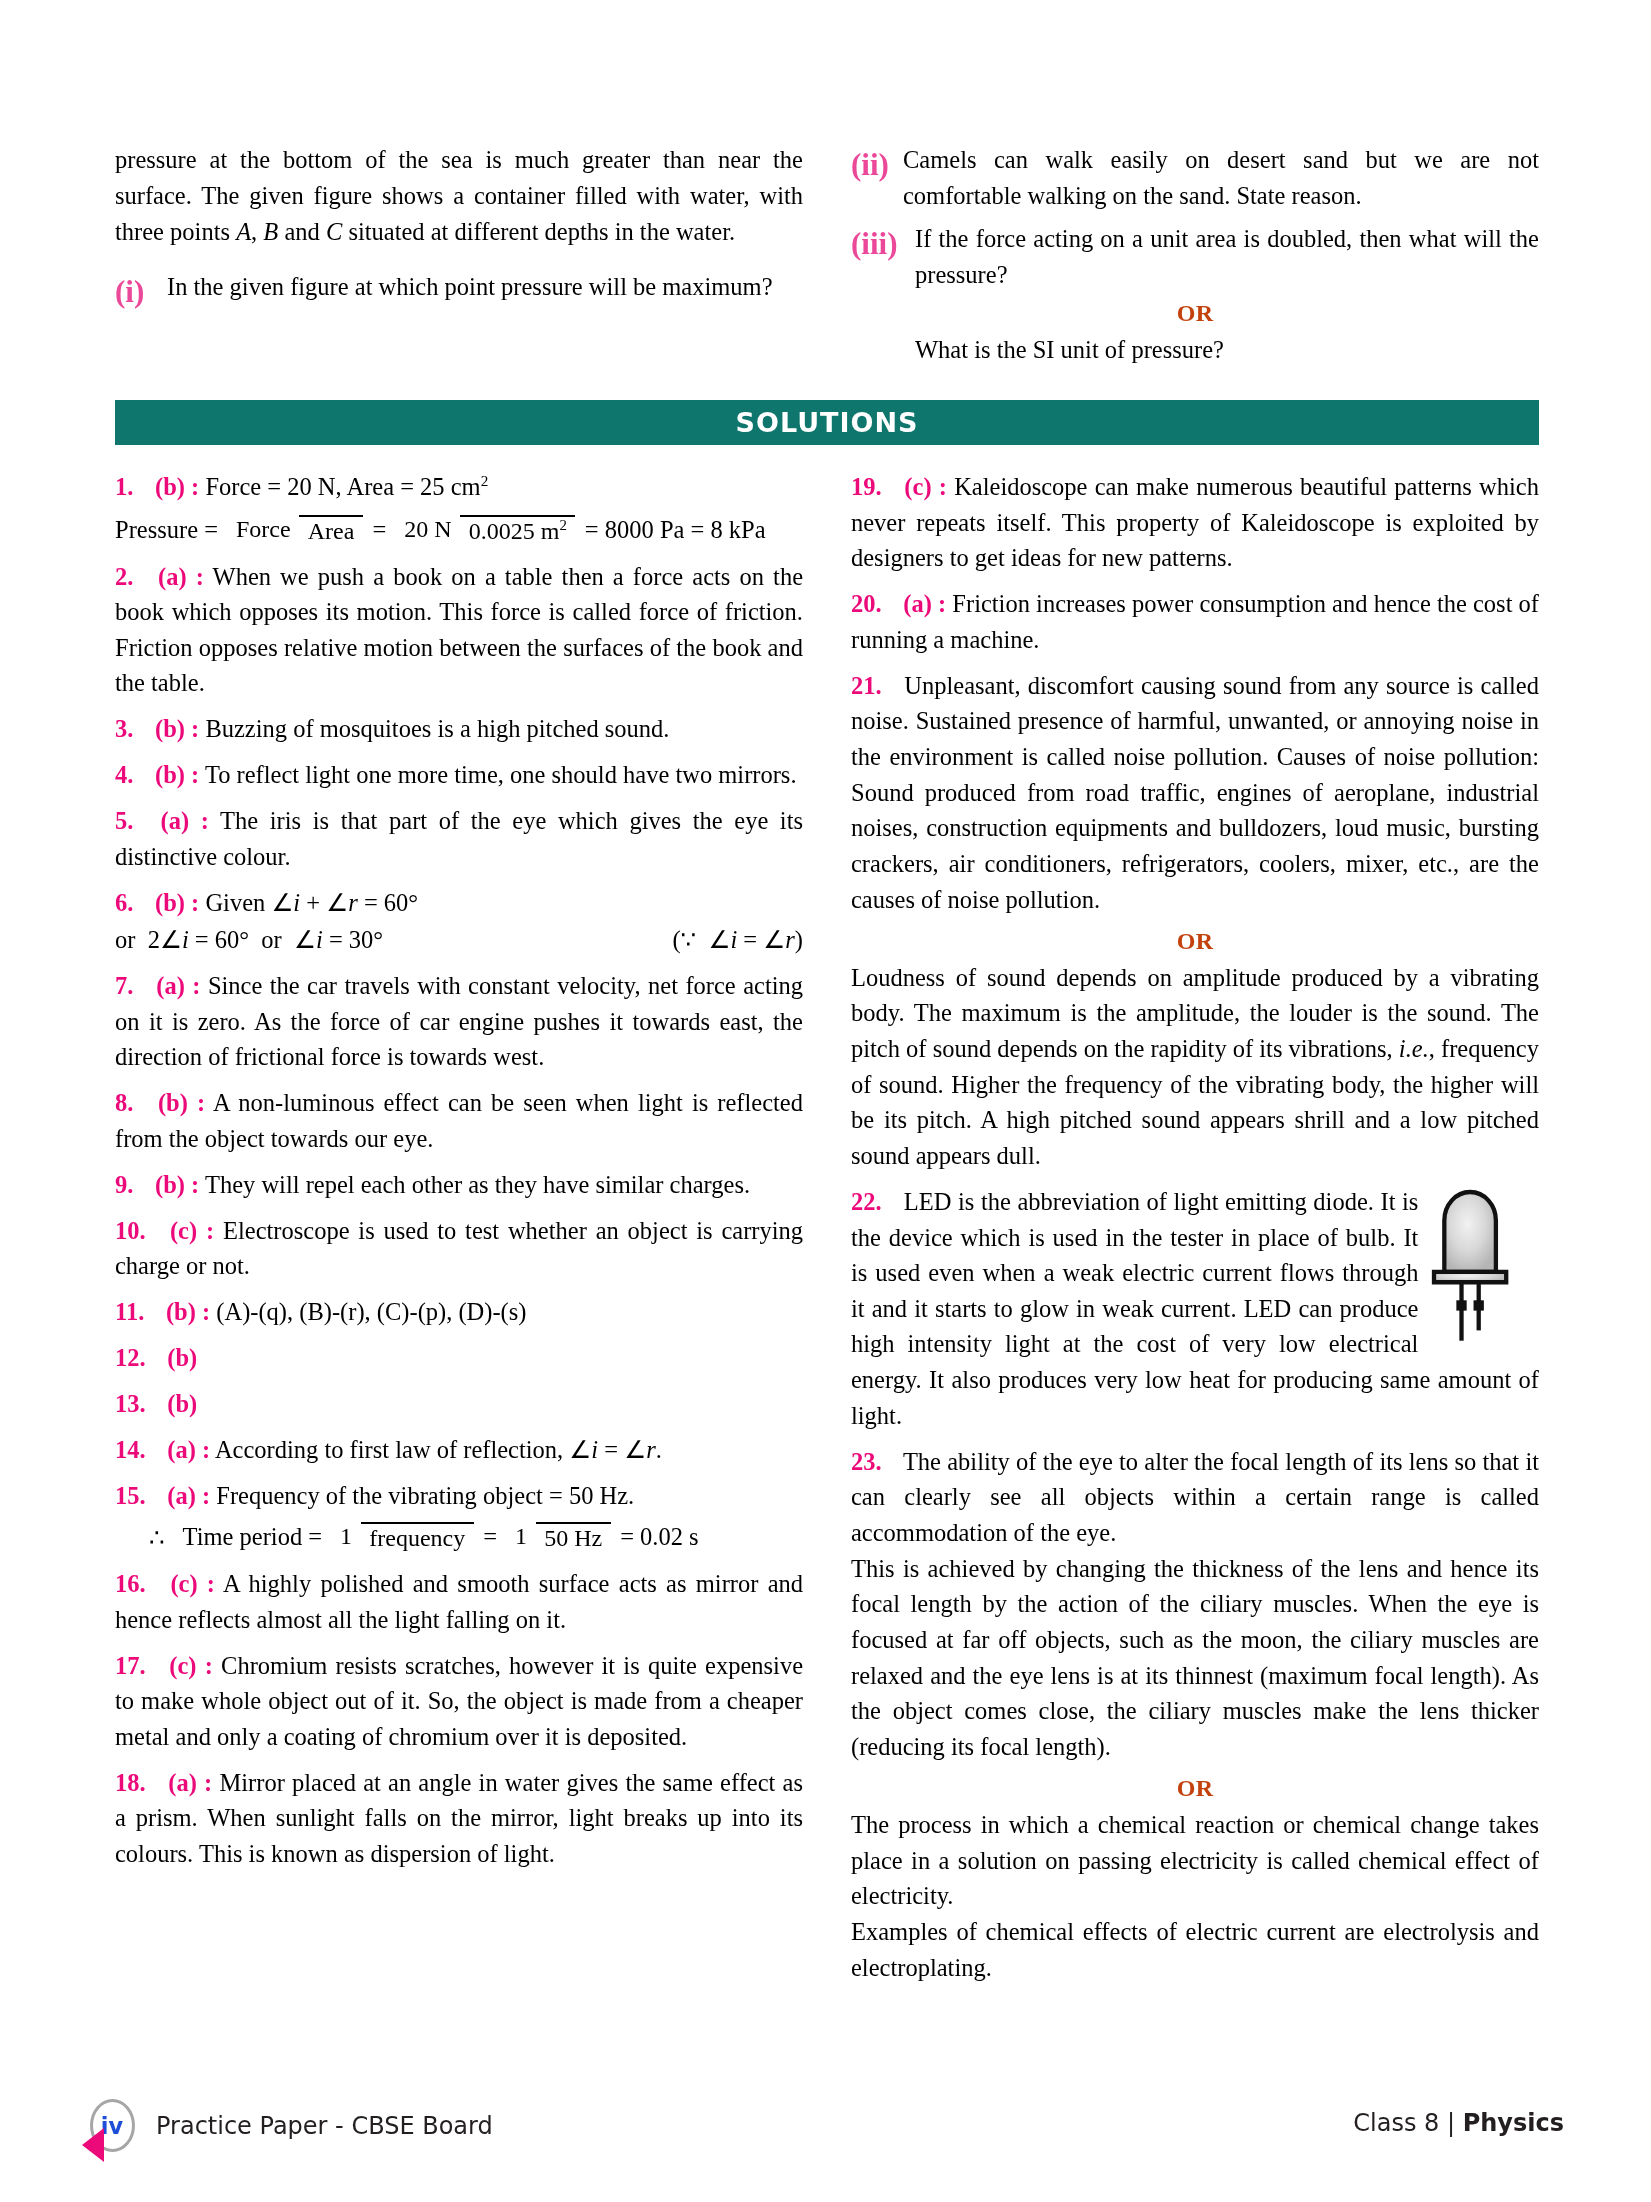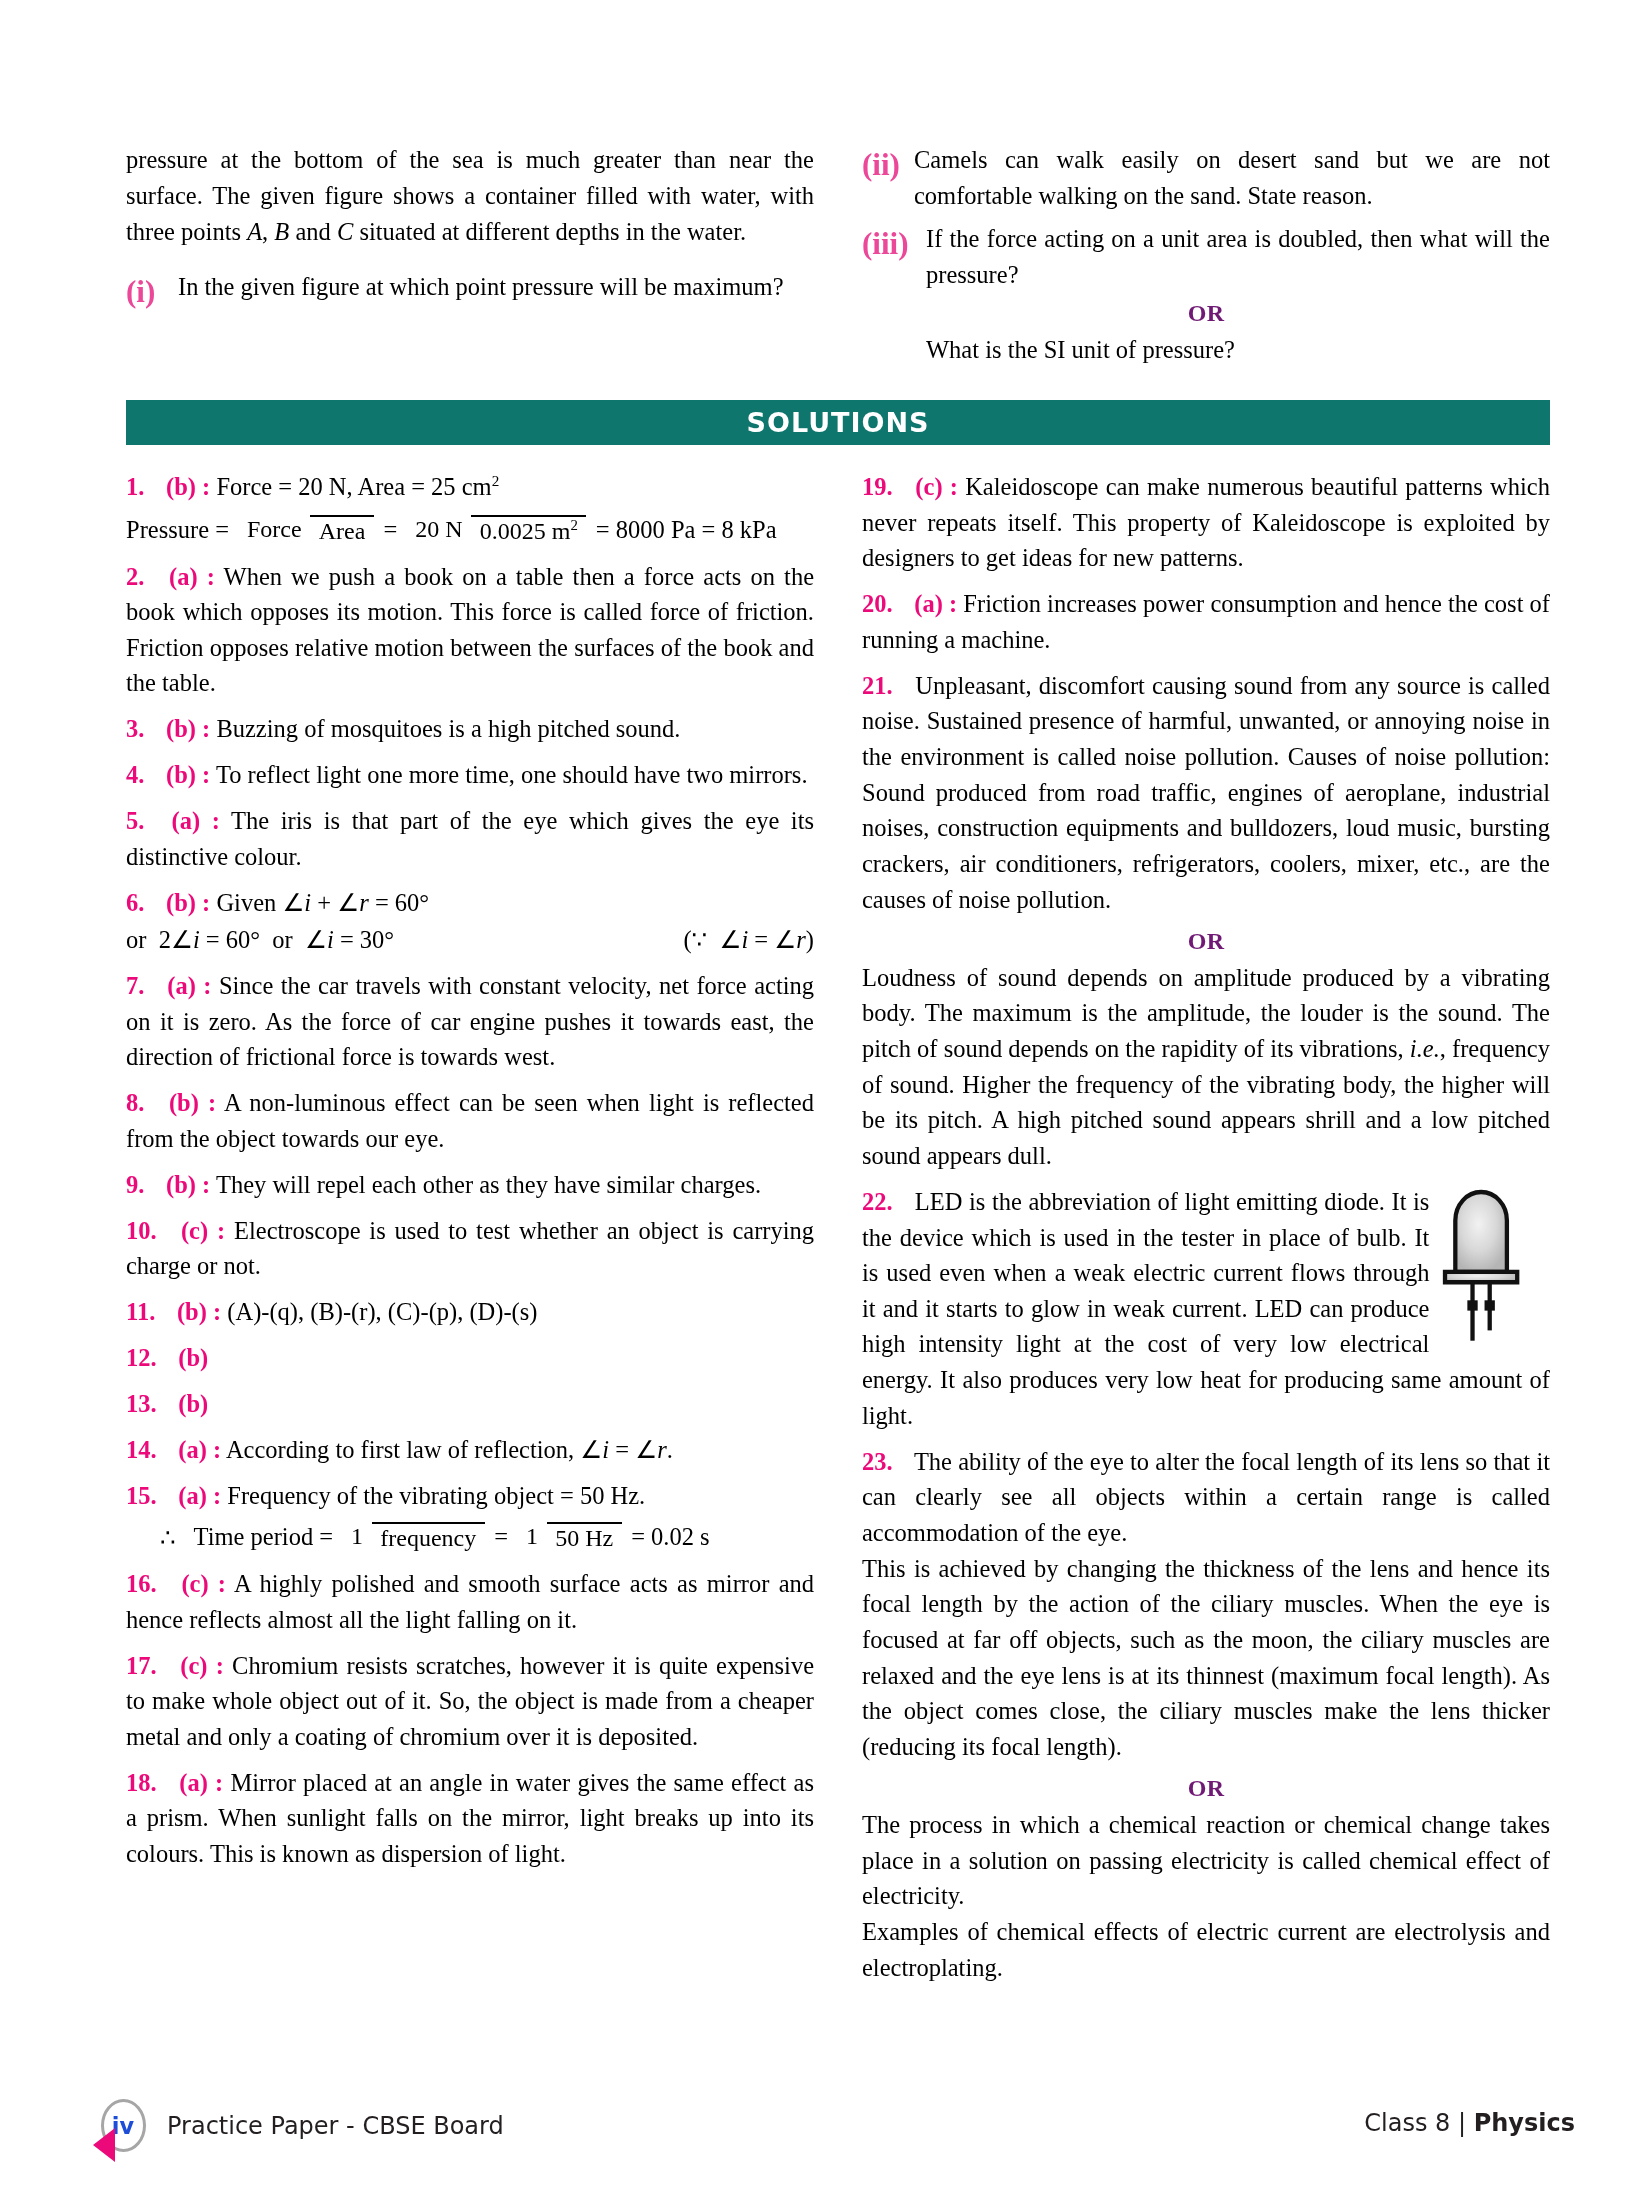--- a/index.html
+++ b/index.html
@@ -10,21 +10,21 @@
   body {
     width: 1651px;
     height: 2203px;
     position: relative;
     font-family: "Liberation Serif", serif;
     color: #000;
     overflow: hidden;
   }
   .page {
     position: absolute;
-    left: 12px; top: 0;
+    left: 1px; top: 0;
     width: 1619px;
     height: 2203px;
     background: #fff;
   }
 
   
   .top-block {
     position: absolute;
     left: 114px;
     top: 142px;
@@ -56,21 +56,21 @@
   }
   .q-num.wide { min-width: 64px; }
   .q-text {
     font-size: 24.5px;
     line-height: 1.47;
     text-align: justify;
     flex: 1 1 auto;
   }
   .or-line {
     text-align: center;
-    color: #701a75;
+    color: #c2410c;
     font-weight: bold;
     font-size: 24px;
     margin: 3.4px 0 5.2px 0;
     letter-spacing: 0.3px;
   }
   .plain-line {
     font-size: 24.5px;
     line-height: 1.47;
     margin: 0;
   }

